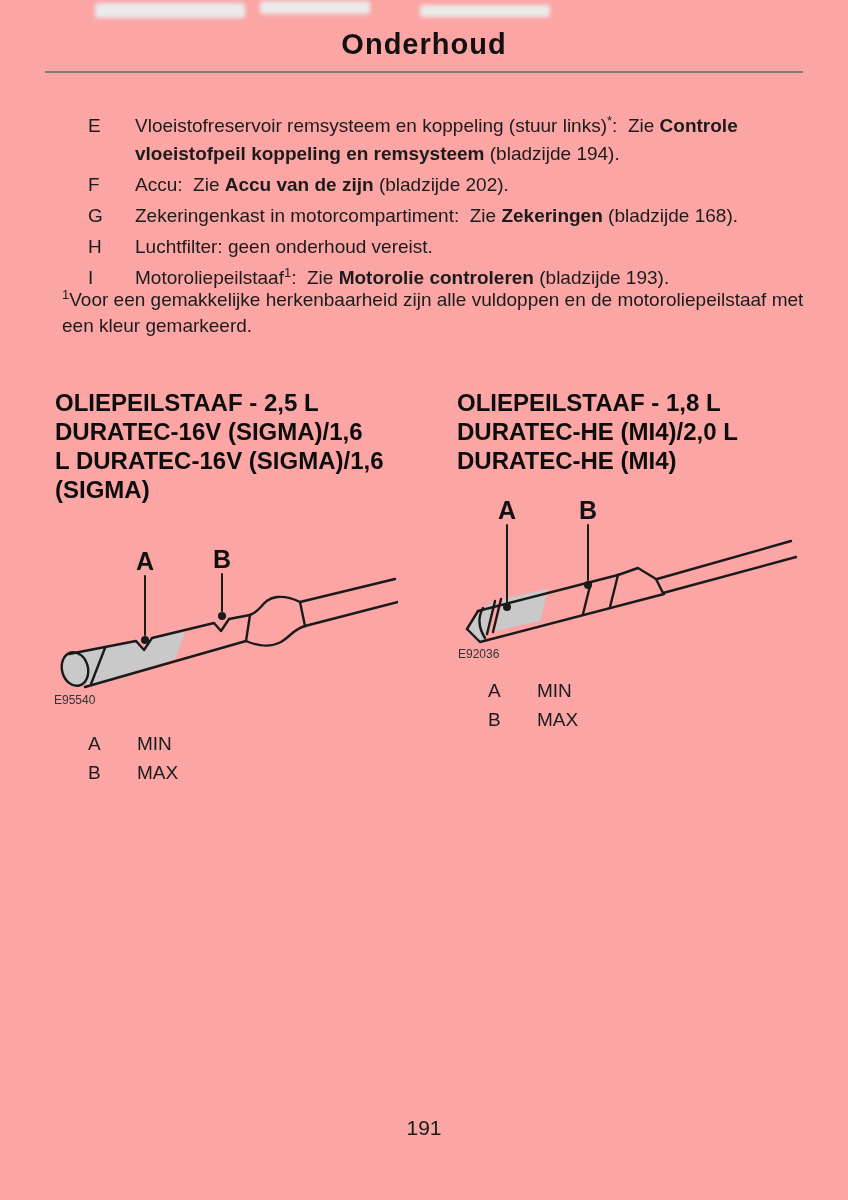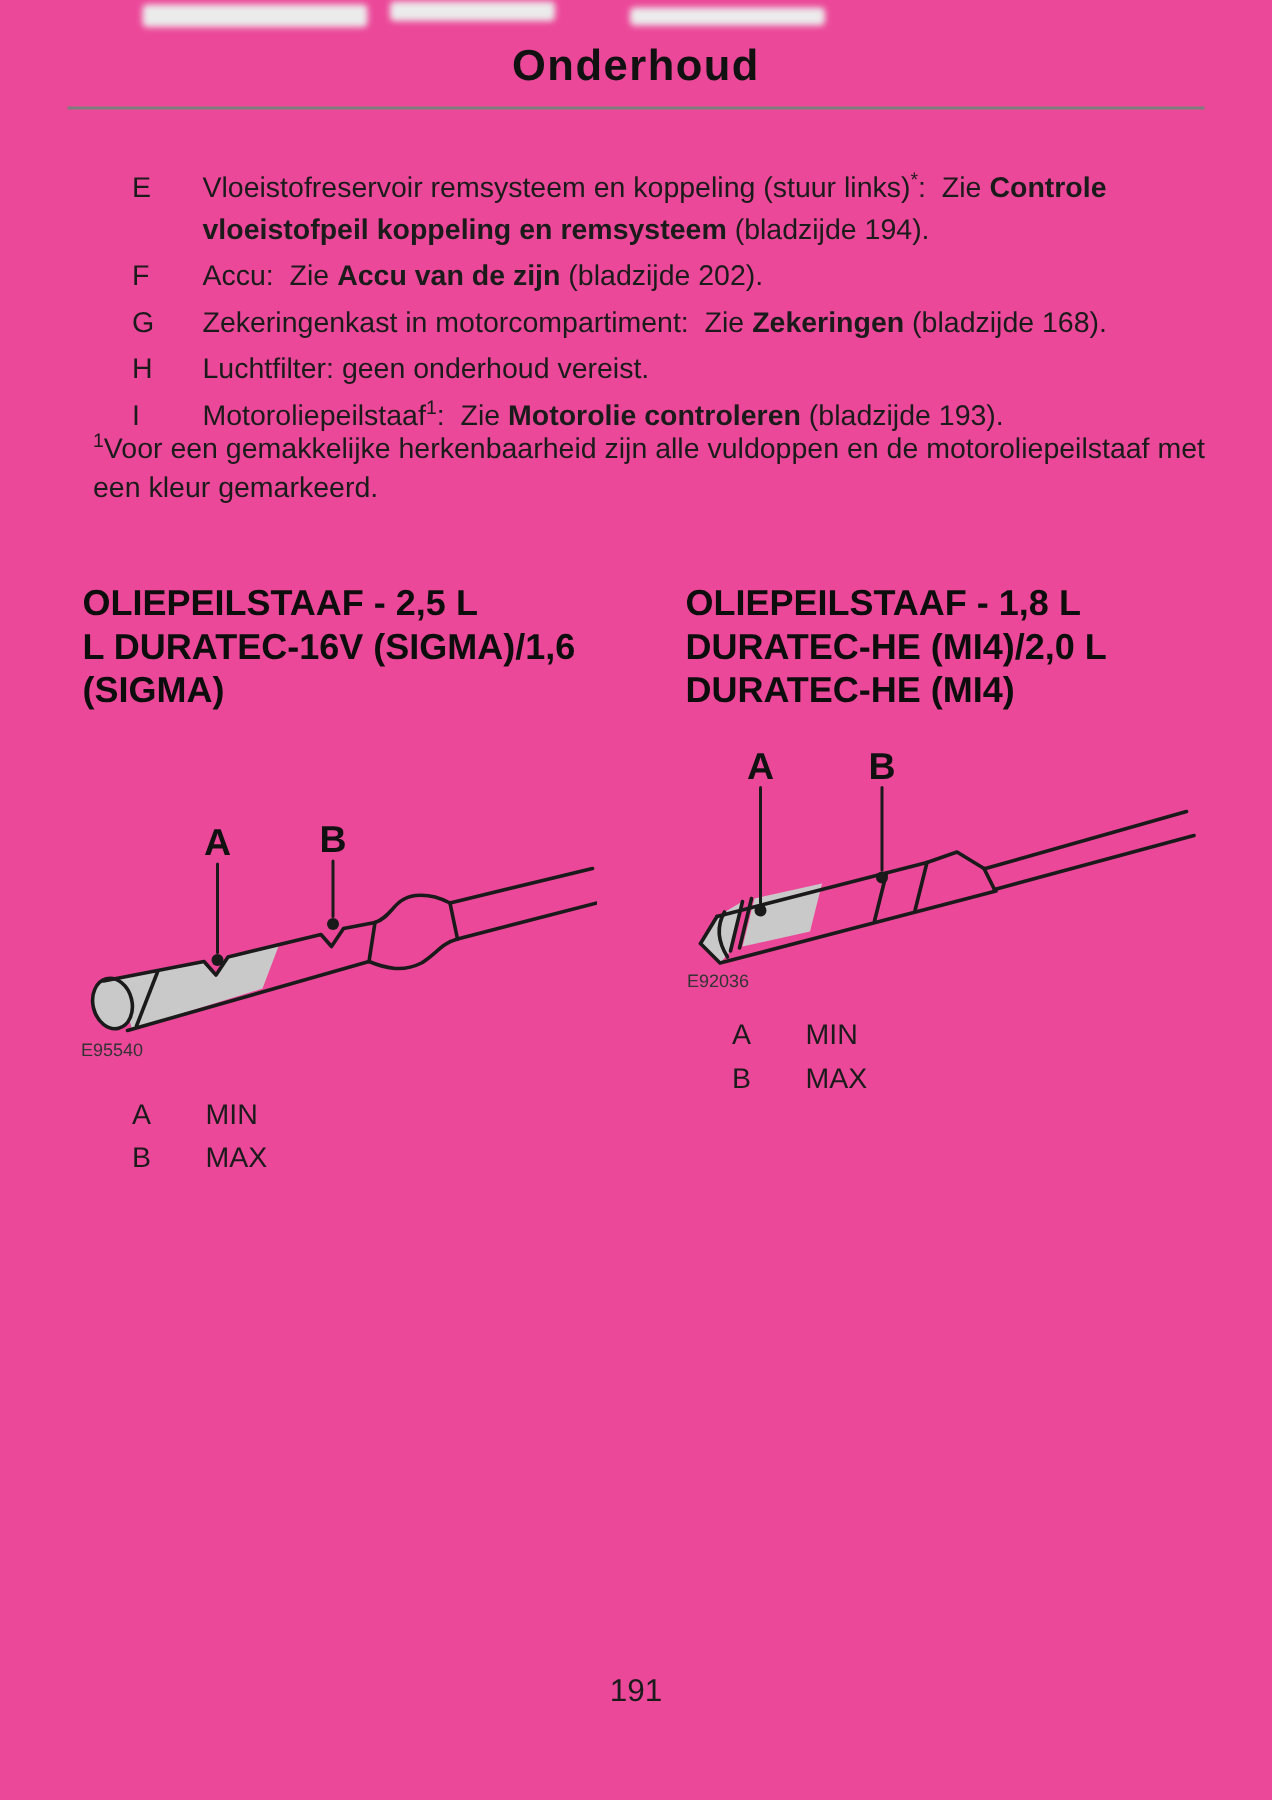--- a/index.html
+++ b/index.html
@@ -1,18 +1,18 @@
 <!DOCTYPE html>
 <html><head>
 <meta charset="utf-8">
 <style>
   html,body { margin:0; padding:0; background:#ffffff; }
   .page {
     position:relative; width:848px; height:1200px; margin:0 auto;
-    background:#ec4899; overflow:hidden; color:#1b1b1b;
+    background:#fca5a5; overflow:hidden; color:#1b1b1b;
     font-family:"Liberation Sans", sans-serif;
   }
   
   .bleed { position:absolute; background:#ebebeb; filter:blur(2px); border-radius:3px; }
   .bleed.b1 { left:95px;  top:3px; width:150px; height:15px; }
   .bleed.b2 { left:260px; top:1px; width:110px; height:13px; }
   .bleed.b3 { left:420px; top:5px; width:130px; height:12px; }
 
   .title {
     position:absolute; top:28px; left:0; width:100%;
@@ -95,20 +95,21 @@
     <div class="mrow">
       <span class="mletter">I</span>
       <span class="mtext"><span>Motoroliepeilstaaf</span><sup class="mark">1</sup><span>:  Zie </span><b>Motorolie controleren</b><span> (bladzijde 193).</span></span>
     </div>
   </div>
 
   <div class="footnote"><sup class="mark">1</sup><span>Voor een gemakkelijke herkenbaarheid zijn alle vuldoppen en de motoroliepeilstaaf met een kleur gemarkeerd.</span></div>
 
   <div class="heading left">
     <div>OLIEPEILSTAAF - 2,5 L</div>
+    <div>DURATEC-16V (SIGMA)/1,6</div>
     <div>L DURATEC-16V (SIGMA)/1,6</div>
     <div>(SIGMA)</div>
   </div>
 
   <div class="heading right">
     <div>OLIEPEILSTAAF - 1,8 L</div>
     <div>DURATEC-HE (MI4)/2,0 L</div>
     <div>DURATEC-HE (MI4)</div>
   </div>
 

